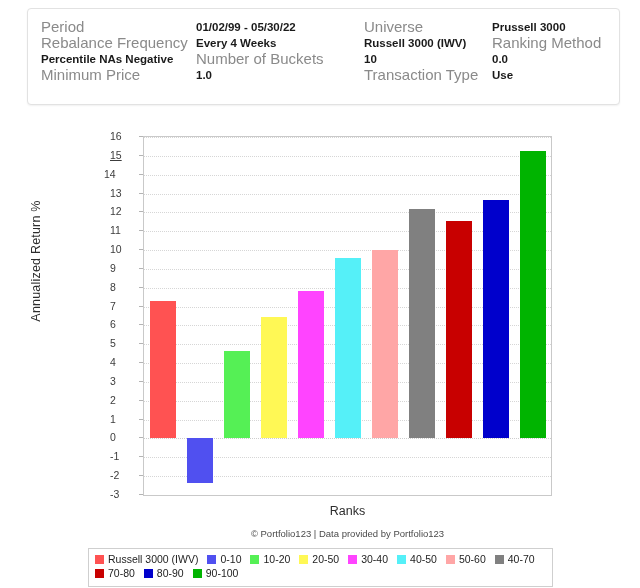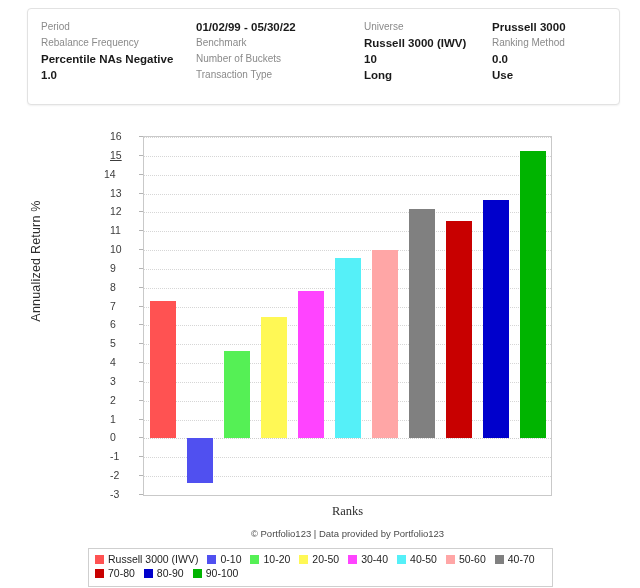--- a/index.html
+++ b/index.html
@@ -26,21 +26,21 @@
   }
   .settings-grid {
     position: absolute;
     left: 13px; top: 10px;
     width: 566px;
     display: grid;
     grid-template-columns: 155px 168px 128px 115px;
     row-gap: 0px;
   }
   .s-label {
-    font-size: 10px;
+    font-size: 15px;
     color: #8a8a8a;
     line-height: 16px;
     white-space: nowrap;
     overflow: hidden;
   }
   .s-value {
     font-size: 11.5px;
     color: #1a1a1a;
     font-weight: bold;
     line-height: 16px;
@@ -103,21 +103,20 @@
     color: #2d2d2d;
     letter-spacing: 0.2px;
   }
   .xlabel {
     position: absolute;
     left: 143px; top: 386px;
     width: 409px;
     text-align: center;
     font-size: 12.5px;
     color: #2d2d2d;
-    font-family: Liberation Serif, serif;
   }
   .credit {
     position: absolute;
     left: 143px; top: 410px;
     width: 409px;
     text-align: center;
     font-size: 9.5px;
     color: #4a4a4a;
   }
 
@@ -155,33 +154,33 @@
 
   <div class="settings-panel">
     <div class="settings-grid">
 
       <div class="s-label">Period</div>
       <div class="s-value">01/02/99 - 05/30/22</div>
       <div class="s-label">Universe</div>
       <div class="s-value">Prussell 3000</div>
 
       <div class="s-label">Rebalance Frequency</div>
-      <div class="s-label">Benchmark</div>
+      <div class="s-value">Every 4 Weeks</div>
       <div class="s-value">Russell 3000 (IWV)</div>
 
       <div class="s-label">Ranking Method</div>
       <div class="s-value">Percentile NAs Negative</div>
       <div class="s-label">Number of Buckets</div>
       <div class="s-value">10</div>
 
       <div class="s-value">0.0</div>
+      <div class="s-label">Minimum Price</div>
       <div class="s-value">1.0</div>
 
       <div class="s-label">Transaction Type</div>
-      <div class="s-value">Long</div>
       <div class="s-value">Use</div>
 
     </div>
   </div>
 
   <div class="chart-wrap">
 
     <div class="ylabel">Annualized Return %</div>
 
     <div id="yticks">

